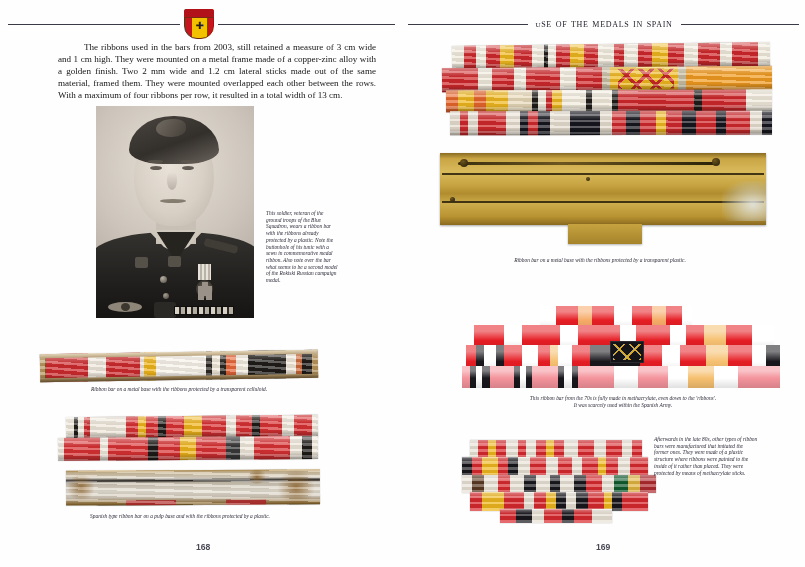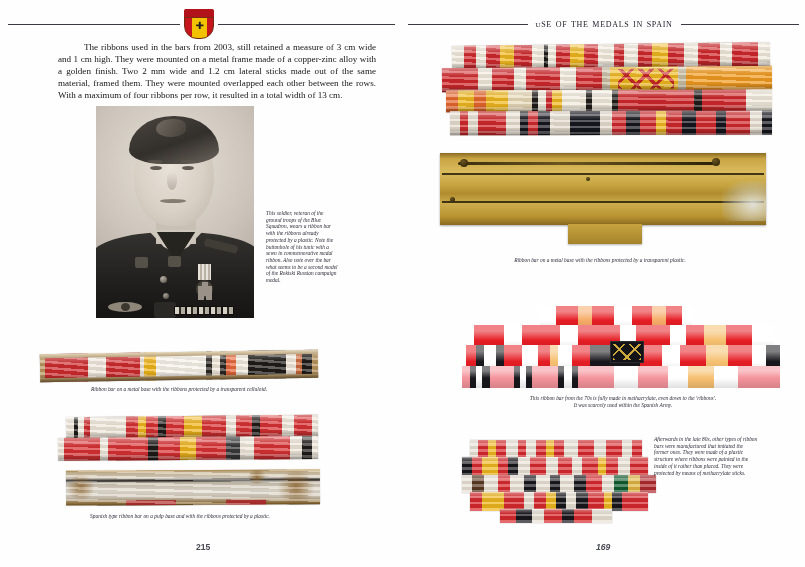--- a/index.html
+++ b/index.html
@@ -807,21 +807,21 @@
   
   .page-num {
     position: absolute;
     top: 542px;
     font-family: "Liberation Sans", sans-serif;
     font-size: 8.6px;
     color: #4a4a55;
     font-weight: bold;
   }
   #pn-left  { left: 196px; }
-  #pn-right { left: 596px; font-style: italic; }
+  #pn-right { left: 596px; }
 
 </style>
 </head>
 <body>
 
 <div class="spread">
 
   <div class="page-header header-left">
     <div class="rule" style="left:8px;width:172px;"></div>
     <div class="rule" style="left:218px;width:177px;"></div>
@@ -891,21 +891,21 @@
   <div class="rbar" id="left-bar-4">
     <div class="pulp-stain" style="left:2px; top:2px; width:26px; height:30px;"></div>
     <div class="pulp-stain" style="right:4px; top:0px; width:40px; height:36px;"></div>
     <div class="pulp-stain" style="right:52px; top:0px; width:22px; height:14px;"></div>
     <div class="pulp-red" style="left:60px; width:50px;"></div>
     <div class="pulp-red" style="left:160px; width:40px;"></div>
     <div class="ribtex"></div>
   </div>
   <div class="caption center" style="left:40px; top:513px; width:280px;">Spanish type ribbon bar on a pulp base and with the ribbons protected by a plastic.</div>
 
-  <div class="page-num" id="pn-left">215</div>
+  <div class="page-num" id="pn-left">168</div>
 
   <div class="rbar" id="r-row-1">
     <div class="ribtex"></div>
     <div class="gloss"></div>
     <div class="shadelow"></div>
   </div>
   <div class="rbar" id="r-row-2">
     <div class="xmotif"></div>
     <div class="ribtex"></div>
     <div class="gloss"></div>

